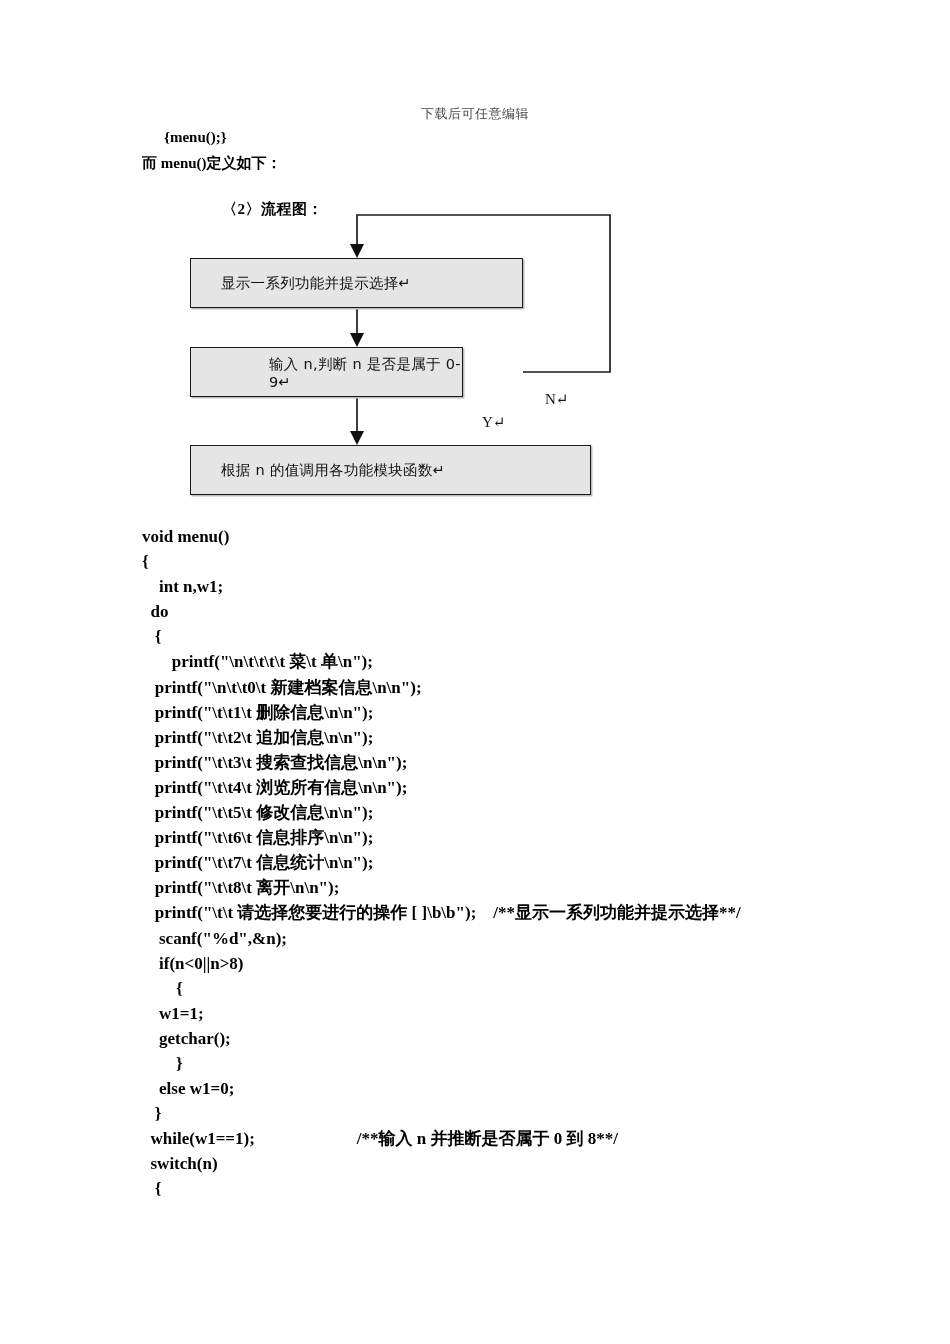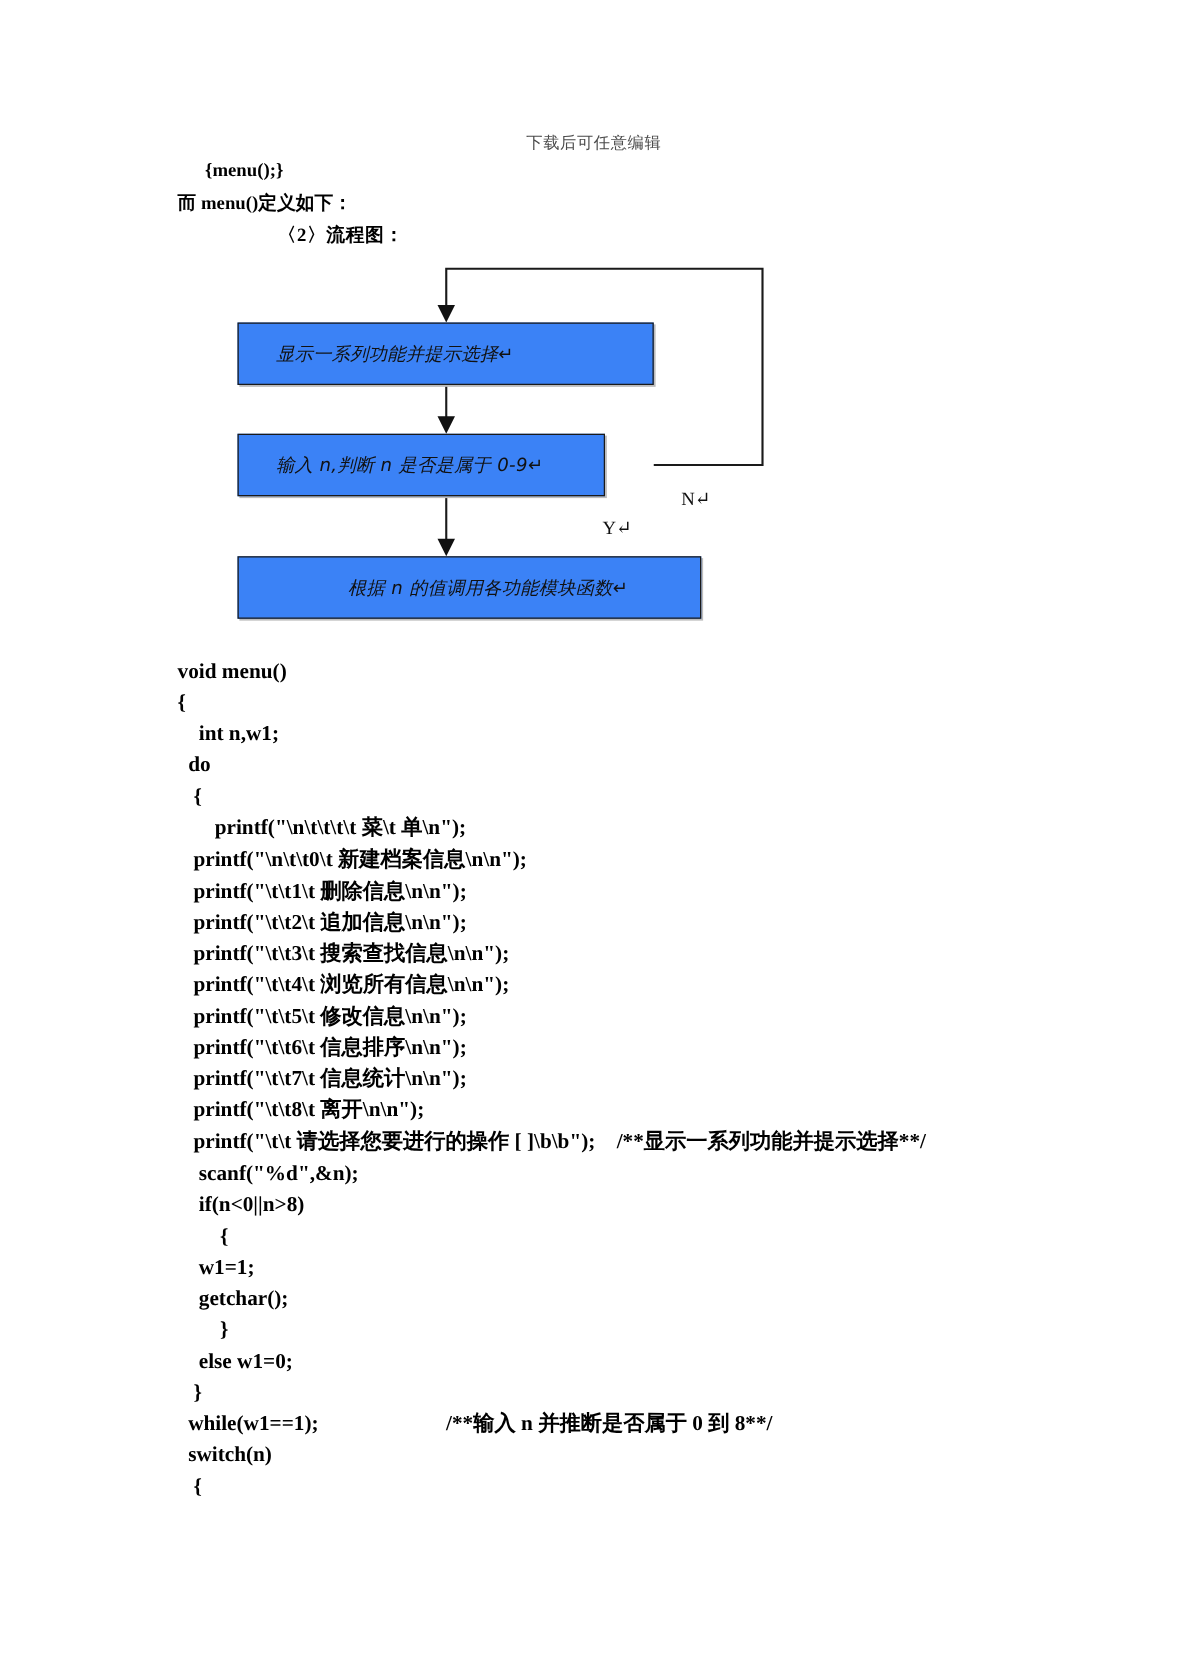--- a/index.html
+++ b/index.html
@@ -36,51 +36,50 @@
     position: absolute;
     left: 142px;
     top: 124px;
     width: 700px;
     font-size: 15px;
     font-weight: bold;
     line-height: 26px;
   }
   .intro .l1 { padding-left: 22px; }
   .intro .l2 { padding-left: 0px; }
-  .intro .l3 { padding-left: 80px; letter-spacing: 0.5px;}
+  .intro .l3 { padding-left: 80px; letter-spacing: 0.5px; margin-top: 20px;}
 
   
   .flow {
     position: absolute;
     left: 0;
     top: 0;
     width: 950px;
     height: 520px;
     pointer-events: none;
   }
   .fbox {
     position: absolute;
     border: 1.6px solid #1a1a1a;
-    background: #3b82f6;
+    background: #e5e5e5;
     box-sizing: border-box;
     display: flex;
     align-items: center;
     box-shadow: 1.5px 1.5px 0 #bdbdbd;
-    font-style: italic;
   }
   .fbox span {
     font-family: "DejaVu Sans", "Liberation Sans", sans-serif;
     font-size: 14.5px;
     color: #111;
     padding-left: 30px;
     letter-spacing: 0.3px;
   }
   #box1 { left: 190px; top: 258px; width: 333px; height: 50px; }
-  #box2 { left: 190px; top: 347px; width: 294px; height: 50px; }
-  #box3 { left: 190px; top: 445px; width: 371px; height: 50px; justify-content: center; }
+  #box2 { left: 190px; top: 347px; width: 273px; height: 50px; padding-left: 48px; }
+  #box3 { left: 190px; top: 445px; width: 401px; height: 50px; }
 
   .annot {
     position: absolute;
     left: 627px;
     top: 252px;
     font-family: "DejaVu Sans", "Liberation Sans", sans-serif;
     font-size: 14.5px;
     line-height: 25px;
     color: #111;
     white-space: nowrap;

